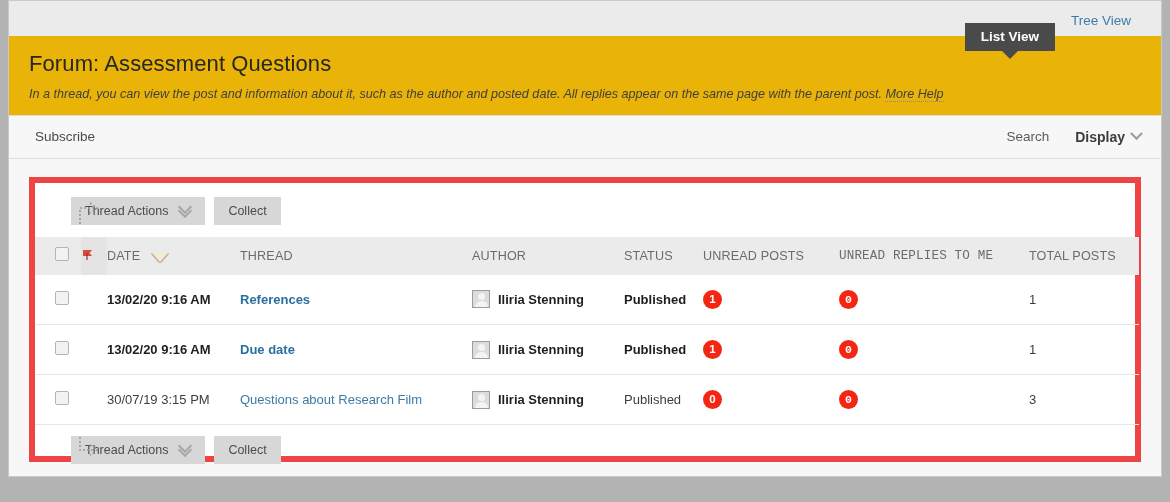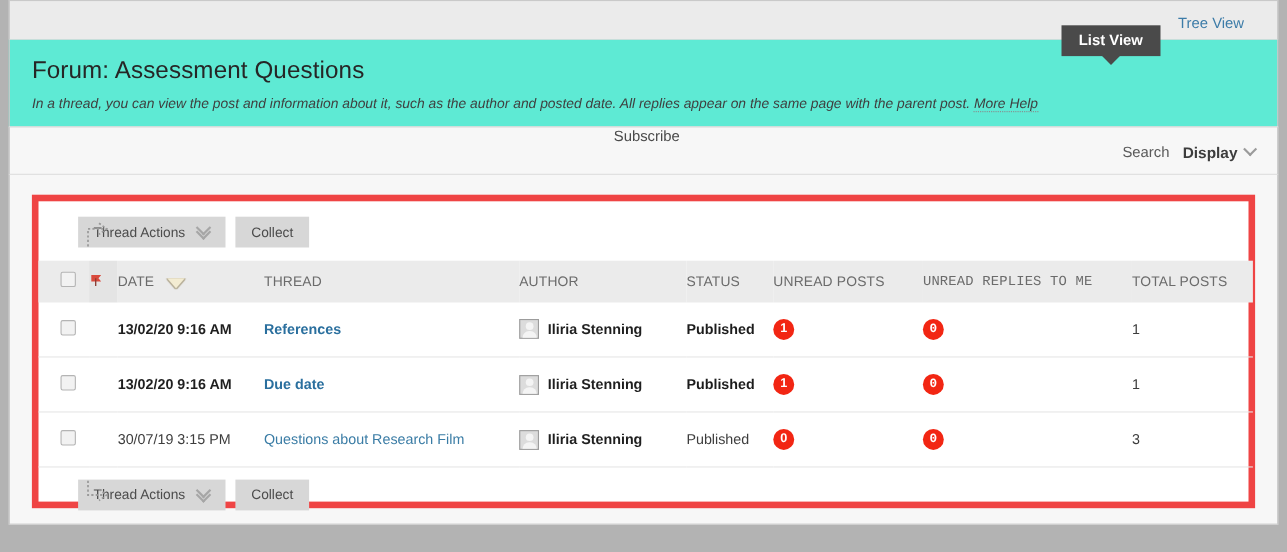--- a/index.html
+++ b/index.html
@@ -72,21 +72,21 @@
 
   .view-tab.inactive {
     color: #3d7ca8;
     font-weight: normal;
     background: transparent;
     margin-top: 6px;
   }
 
   
   .titleblock {
-    background: #5eead4;
+    background: #eab308;
     border-left: 1px solid #c9c9c9;
     border-right: 1px solid #c9c9c9;
     padding: 14px 20px 12px 20px;
   }
 
   .page-title {
     font-size: 22px;
     font-weight: normal;
     color: #262626;
     letter-spacing: 0.1px;
@@ -113,25 +113,24 @@
   .actionbar {
     background: #f7f7f7;
     border-left: 1px solid #c9c9c9;
     border-right: 1px solid #c9c9c9;
     border-top: 1px solid #dcdcdc;
     border-bottom: 1px solid #dcdcdc;
     height: 44px;
     display: flex;
     align-items: center;
     padding: 0 20px 0 26px;
-    flex-direction: column;
   }
 
   .ab-left { display: flex; align-items: center; }
-  .ab-right { margin-left: auto; display: flex; align-items: center; gap: 12px; }
+  .ab-right { margin-left: auto; display: flex; align-items: center; gap: 26px; }
 
   .ab-link {
     font-size: 13.5px;
     color: #4a4a4a;
     cursor: pointer;
   }
   .ab-link.subscribe { color: #4a4a4a; }
   .ab-link.search { color: #5a5a5a; }
 
   .ab-display {

